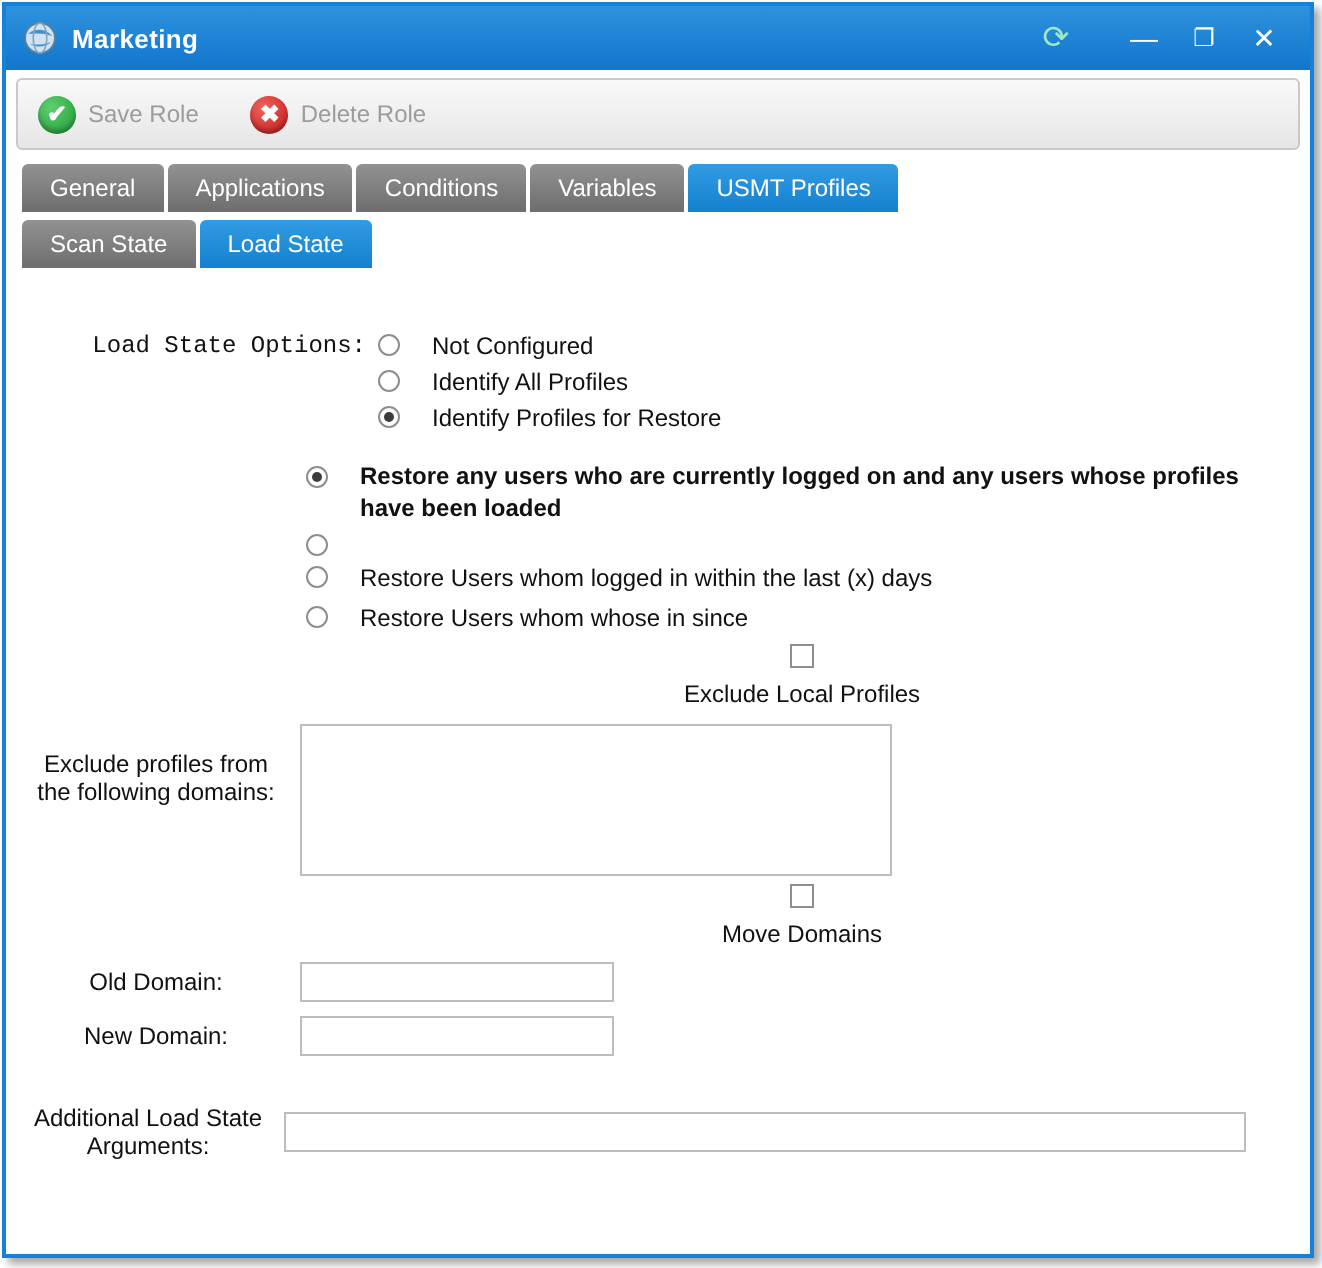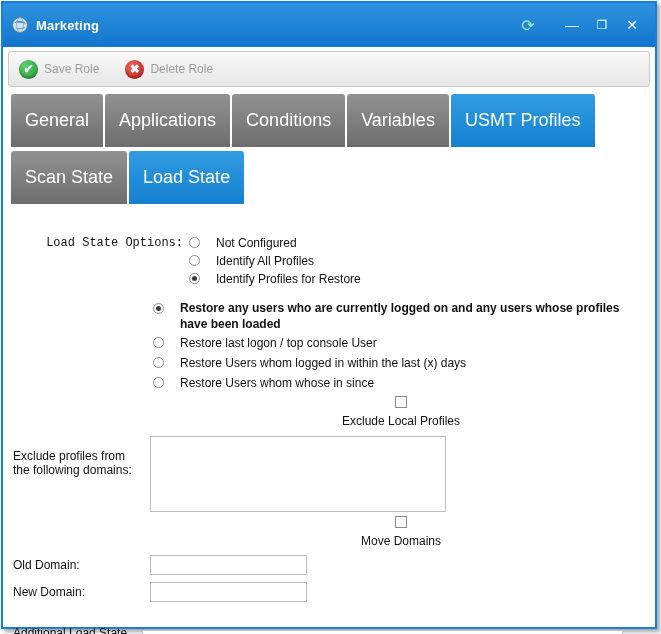--- a/index.html
+++ b/index.html
@@ -5,21 +5,21 @@
   * { box-sizing: border-box; margin: 0; padding: 0; }
   html, body { width: 661px; height: 634px; background: #fff; font-family: "Liberation Sans", sans-serif; }
   .window {
     position: absolute; left: 1px; top: 1px;
     width: 656px; height: 628px;
     border: 2px solid #1581d8; background: #fff;
     box-shadow: 3px 3px 4px rgba(0,0,0,0.35);
   }
   
   .titlebar {
-    height: 44px; background: linear-gradient(#2e92de, #1176cc);
+    height: 32px; background: linear-gradient(#2e92de, #1176cc);
     display: flex; align-items: center; padding: 0 8px; color: #fff;
   }
   .app-icon { width: 18px; height: 18px; flex: none; }
   .title-text { font-size: 13px; font-weight: bold; margin-left: 7px; letter-spacing: 0.2px; }
   .titlebar .spacer { flex: 1; }
   .win-btn {
     width: 30px; height: 24px; display: flex; align-items: center; justify-content: center;
     font-size: 14px; color: #fff; cursor: pointer; user-select: none;
   }
   .win-btn.refresh { color: #9fe8c4; font-size: 16px; margin-right: 14px; }
@@ -37,30 +37,30 @@
     display: flex; align-items: center; justify-content: center;
     color: #fff; font-size: 12px; font-weight: bold; flex: none;
     box-shadow: inset 0 -2px 2px rgba(0,0,0,0.25);
   }
   .badge.green { background: radial-gradient(circle at 35% 30%, #5ecf6e, #1d9a38); }
   .badge.red   { background: radial-gradient(circle at 35% 30%, #f0625a, #c01818); }
   
   .tabrow { display: flex; gap: 2px; margin: 7px 8px 0 8px; }
   .tabrow.second { margin-top: 4px; }
   .tab {
-    padding: 16px 14px; font-size: 18px; color: #fff; cursor: pointer;
+    padding: 5px 14px; font-size: 12px; color: #fff; cursor: pointer;
     background: linear-gradient(#929292, #6d6d6d);
     border-radius: 3px 3px 0 0; white-space: nowrap;
   }
   .tab.active { background: linear-gradient(#319ce2, #1480cf); }
   
   .content { padding: 30px 10px 0 10px; font-size: 12px; color: #111; }
   .frow { display: flex; }
   .flabel { width: 170px; text-align: right; padding-top: 2px; flex: none; font-family: Liberation Mono, monospace; }
-  .flabel-sm { width: 130px; text-align: left; flex: none; line-height: 14px; }
+  .flabel-sm { width: 130px; text-align: center; flex: none; line-height: 14px; }
   .radio {
     width: 11px; height: 11px; border: 1px solid #8e8e8e; border-radius: 50%;
     background: #fff; position: relative; flex: none; cursor: pointer;
   }
   .radio.checked::after {
     content: ""; position: absolute; left: 2px; top: 2px; right: 2px; bottom: 2px;
     border-radius: 50%; background: #3c3c3c;
   }
   .checkbox {
     width: 12px; height: 12px; border: 1px solid #8e8e8e; background: #fff;
@@ -157,21 +157,20 @@
       </div>
     </div>
 
     <div class="group2">
       <div class="opt">
         <span class="radio checked"></span>
         <span class="opt-bold">Restore any users who are currently logged on and any users whose profiles have been loaded</span>
       </div>
       <div class="opt">
         <span class="radio"></span>
-        <span>Restore last logon / top console User</span>
       </div>
       <div class="opt">
         <span class="radio"></span>
         <span>Restore Users whom logged in within the last (x) days</span>
       </div>
       <div class="opt">
         <span class="radio"></span>
         <span>Restore Users whom whose in since</span>
       </div>
     </div>

